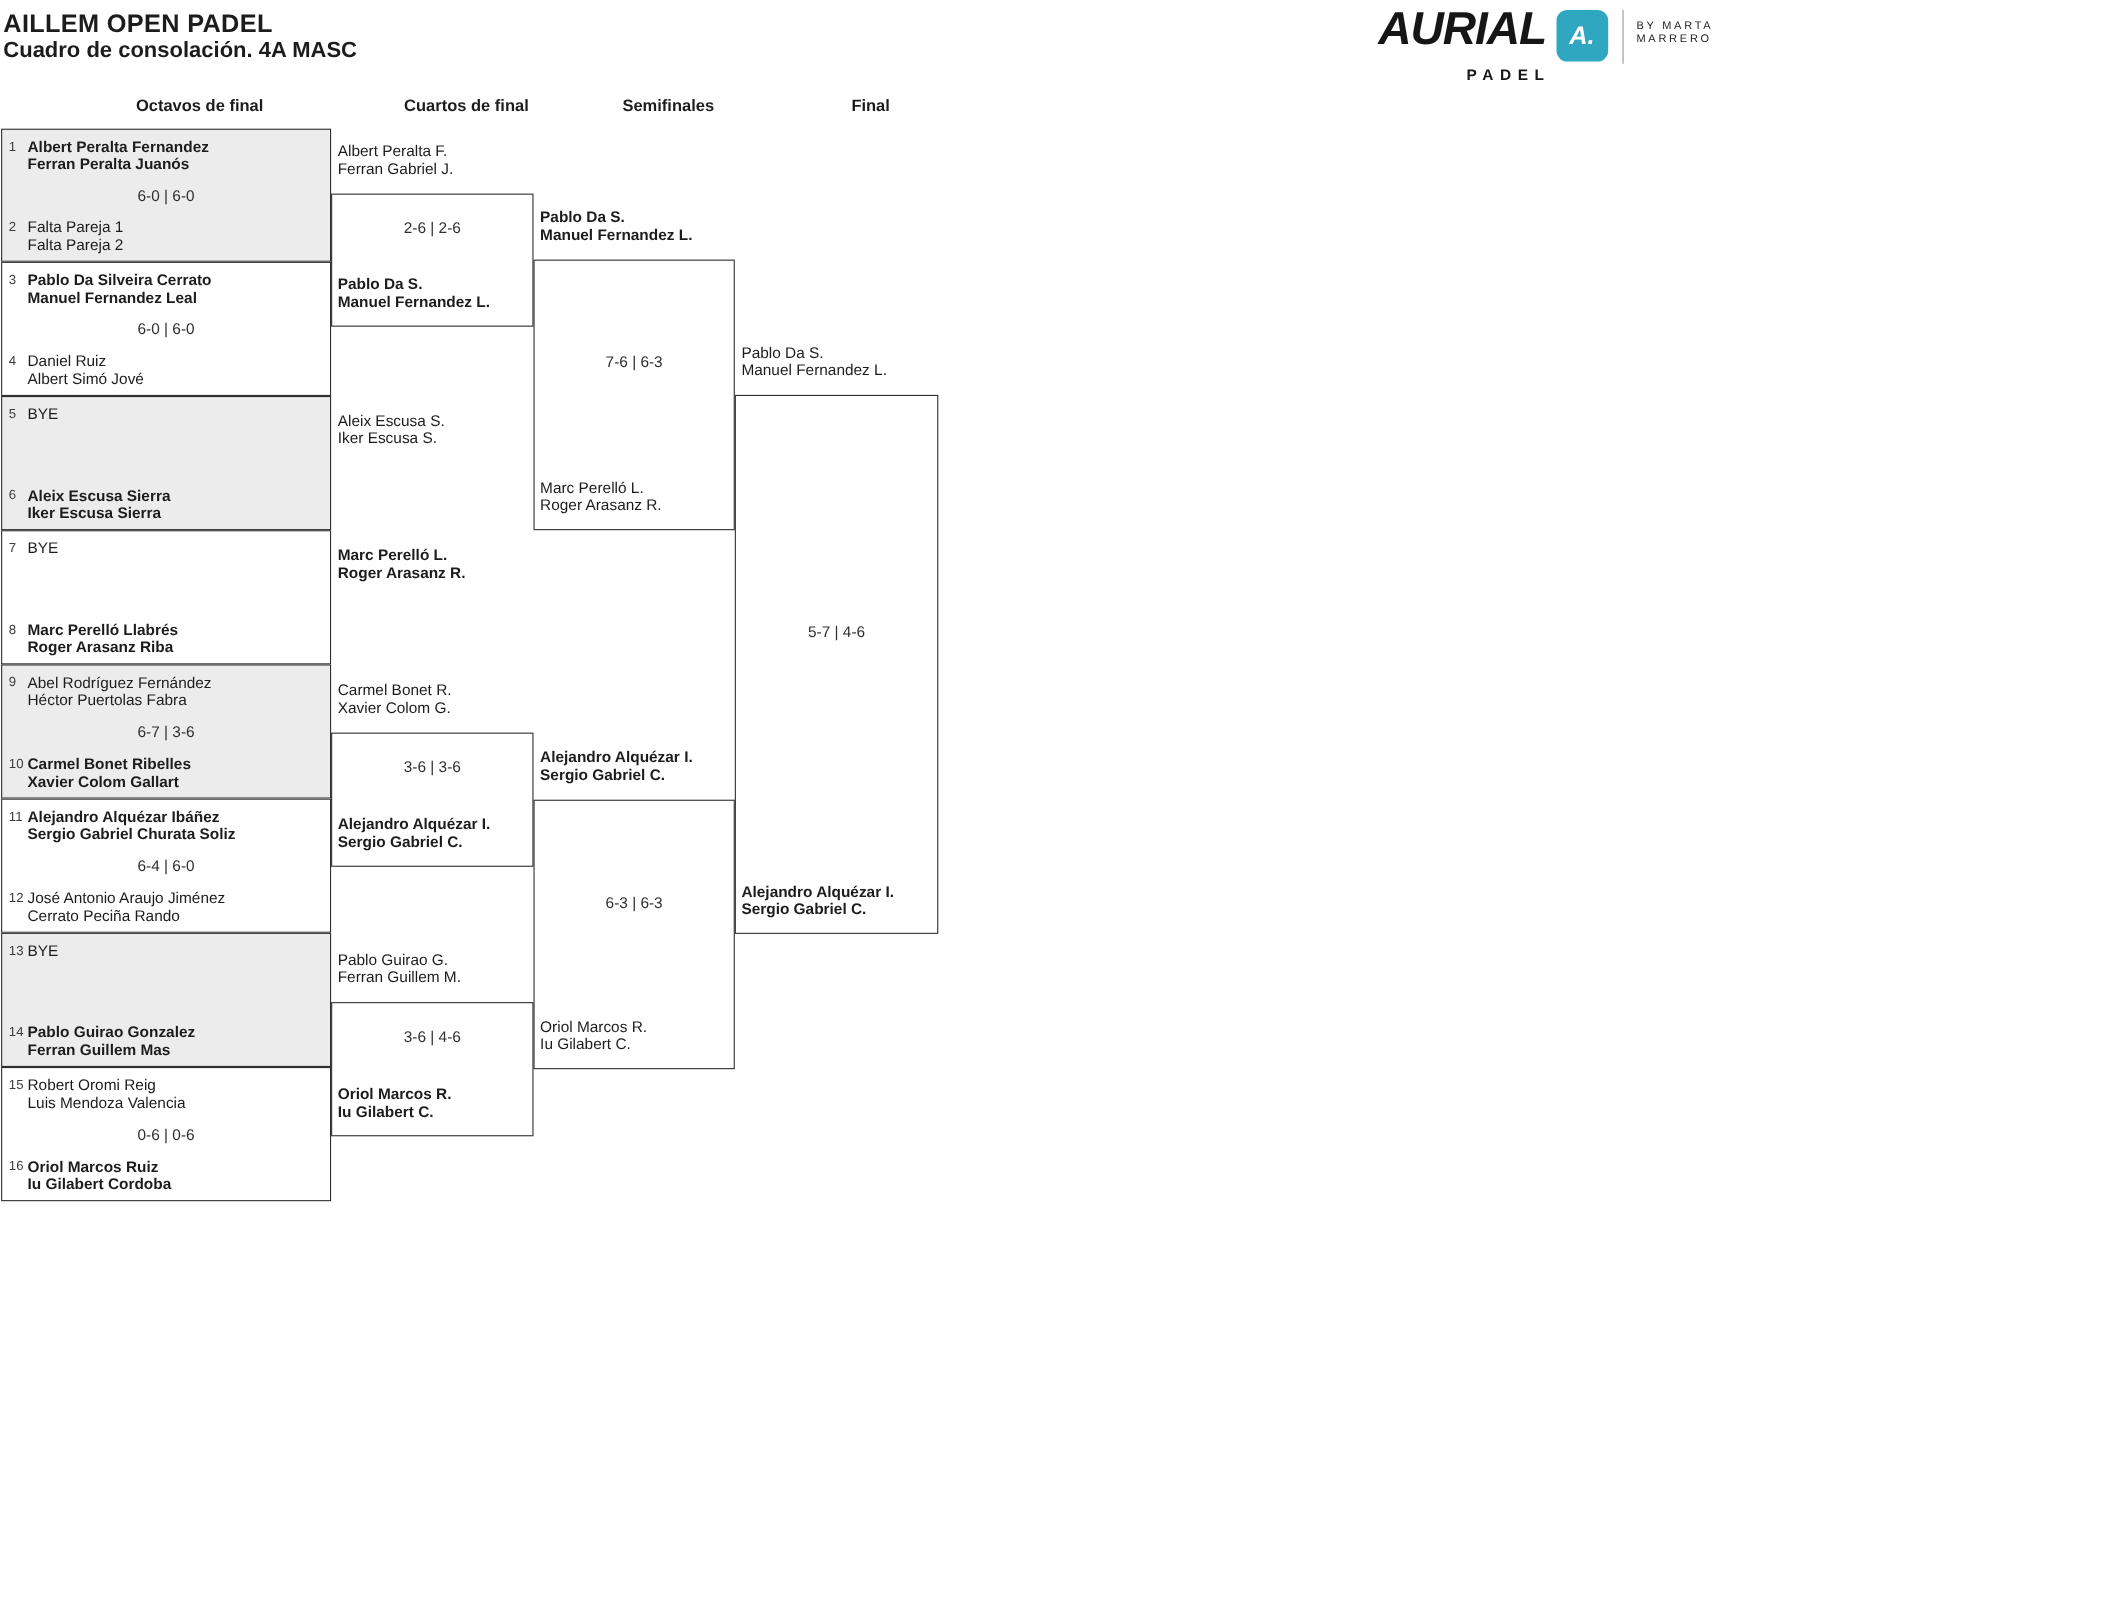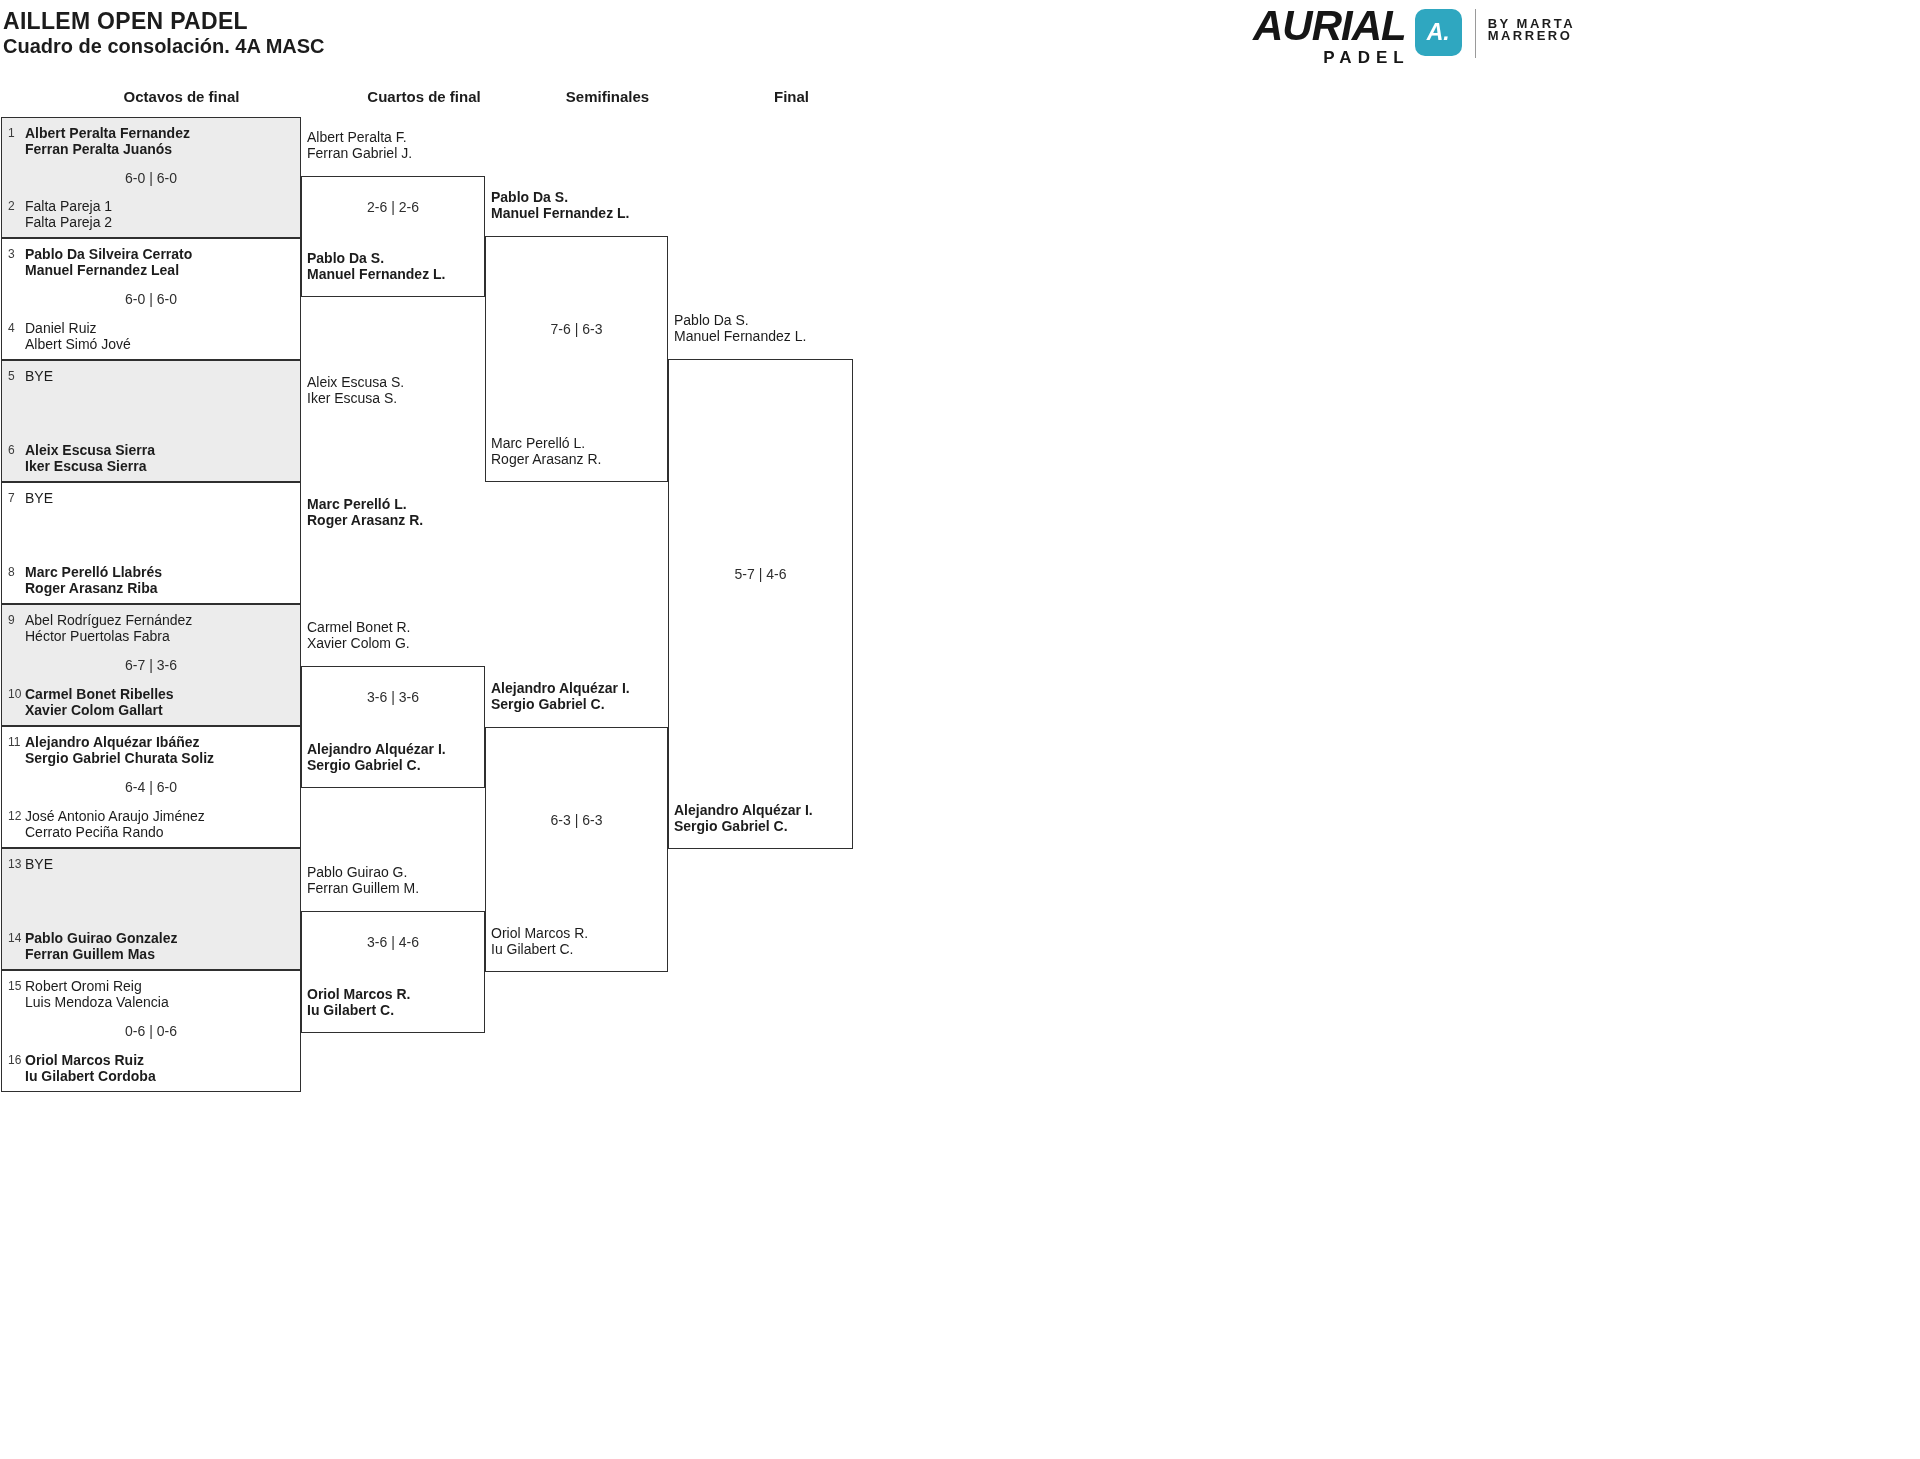--- a/index.html
+++ b/index.html
@@ -8,25 +8,25 @@
   .canvas { position:relative; width:1768px; height:1459px; background:#fff; overflow:hidden; }
 
   
   .title    { position:absolute; left:3px;  top:8px;  font-size:23px; font-weight:700; letter-spacing:.3px; }
   .subtitle { position:absolute; left:3px;  top:35px; font-size:20px; font-weight:700; }
 
   
   .logo { position:absolute; left:1253px; top:6px; display:flex; align-items:flex-start; }
   .logo-words { display:flex; flex-direction:column; }
   .brand { font-size:42px; line-height:40px; font-weight:800; font-style:italic; letter-spacing:-1px; color:#161616; }
-  .brand-sub { font-size:17px; font-weight:700; letter-spacing:6px; margin-right:-4px; text-align:right; color:#161616; margin-top:2px; }
+  .brand-sub { font-size:14px; font-weight:700; letter-spacing:6px; margin-right:-4px; text-align:right; color:#161616; margin-top:14px; }
   .badge { width:47px; height:47px; border-radius:10px; color:#fff; display:flex; align-items:center; justify-content:center;
            font-weight:800; font-style:italic; font-size:23px; margin-left:9px; margin-top:3px; background:#2fa7c0; }
   .logo-divider { width:1px; height:49px; background:#9a9a9a; margin:3px 12px 0 13px; }
-  .byline { margin-top:12px; font-size:13px; font-weight:700; letter-spacing:2.5px; line-height:12px; color:#1c1c1c; }
+  .byline { margin-top:12px; font-size:10px; font-weight:400; letter-spacing:2.5px; line-height:12px; color:#1c1c1c; }
 
   
   .colhead { position:absolute; top:88px; font-size:15px; font-weight:600; text-align:center;margin-left:31px; }
   .c1 { left:0;     width:301px; }
   .c2 { left:301px; width:184px; }
   .c3 { left:485px; width:183px; }
   .c4 { left:668px; width:185px; }
 
   
   .r1 { position:absolute; left:1px; width:300px; border:1px solid #2f2f2f; background:#fff; }

